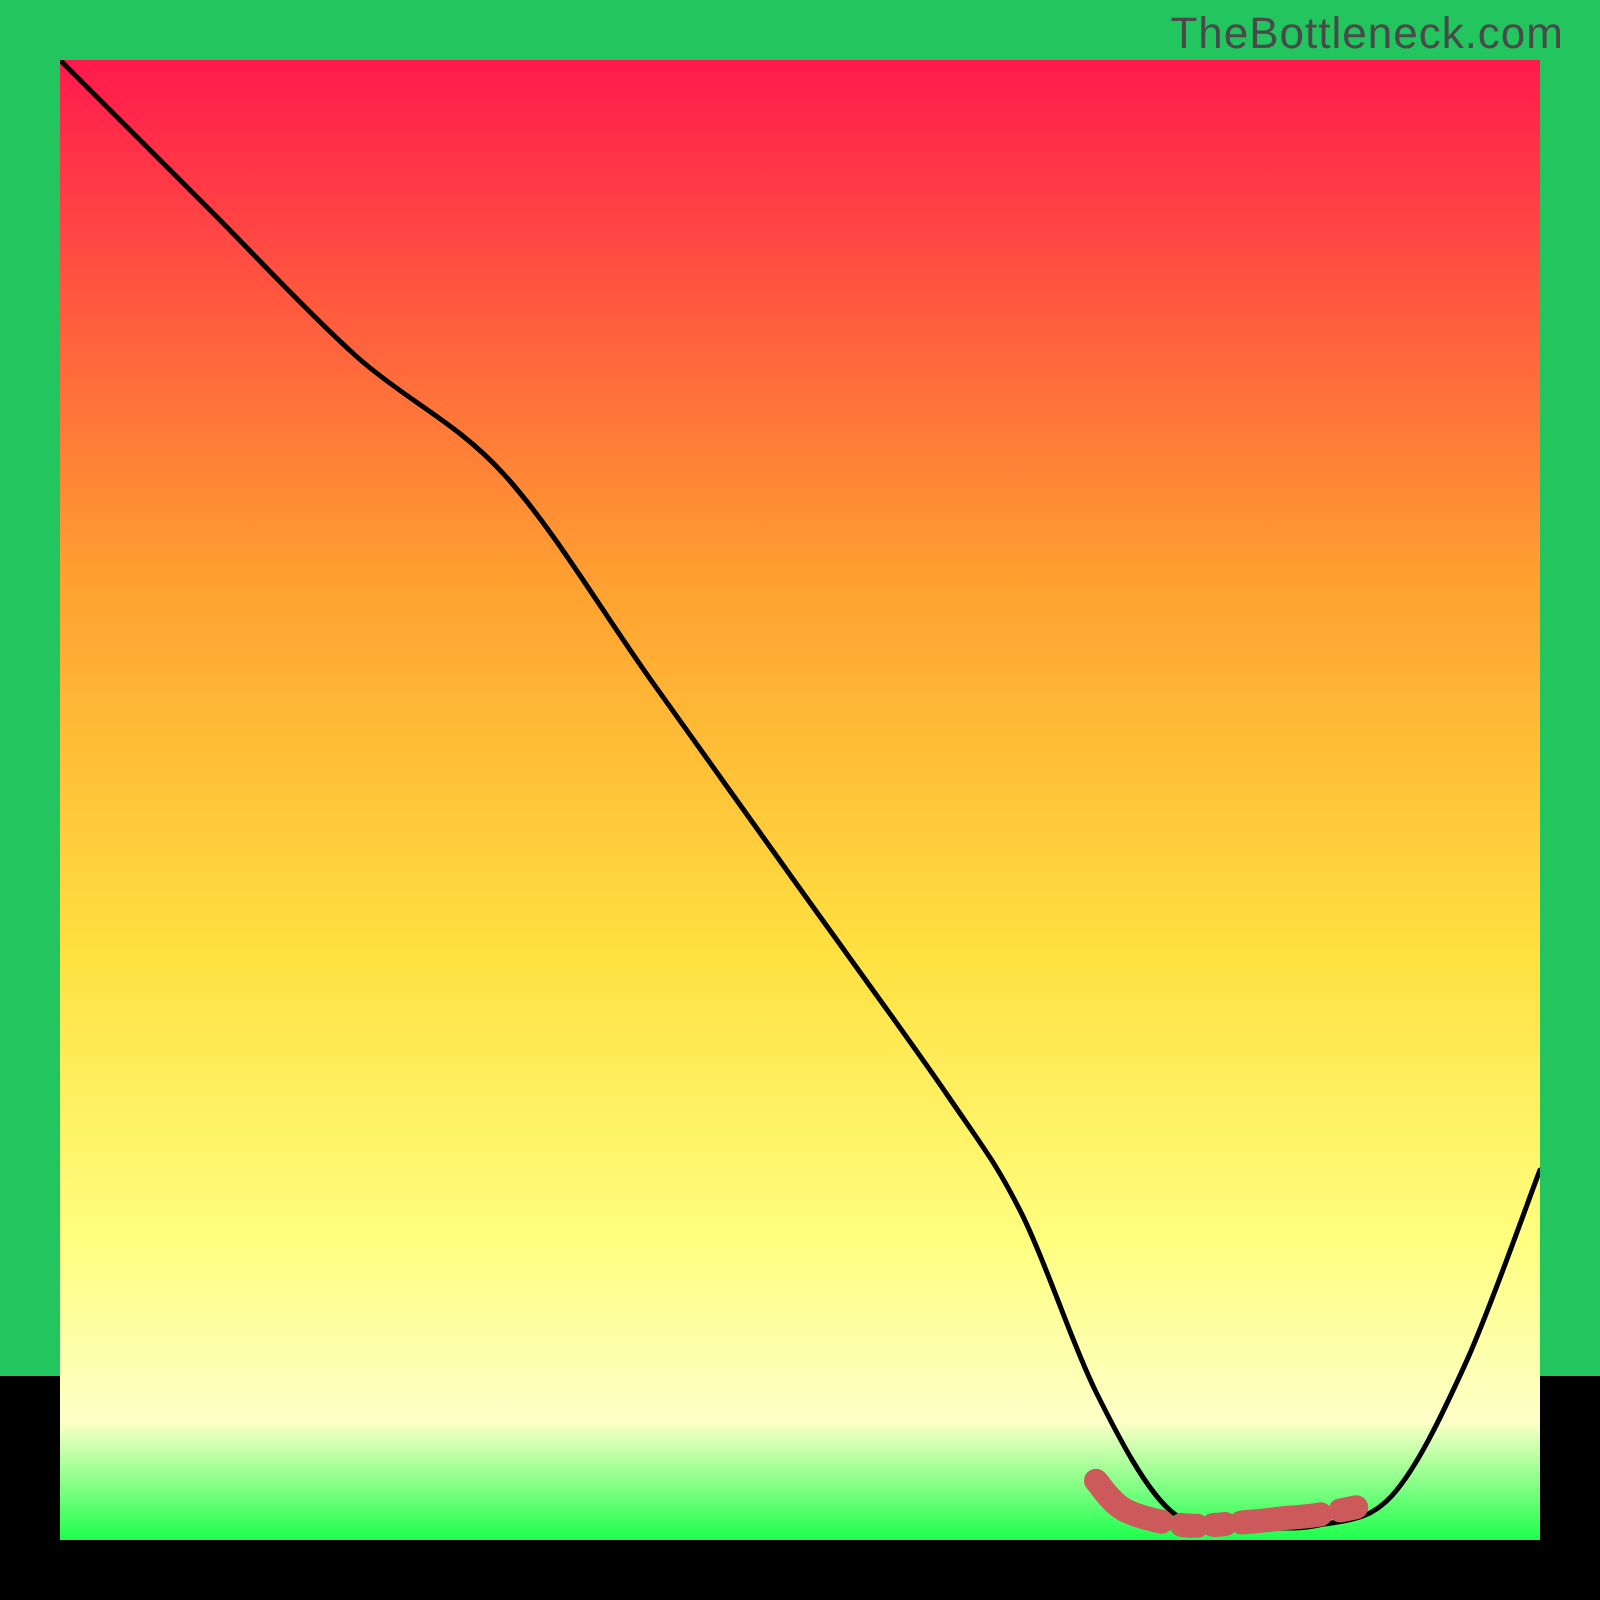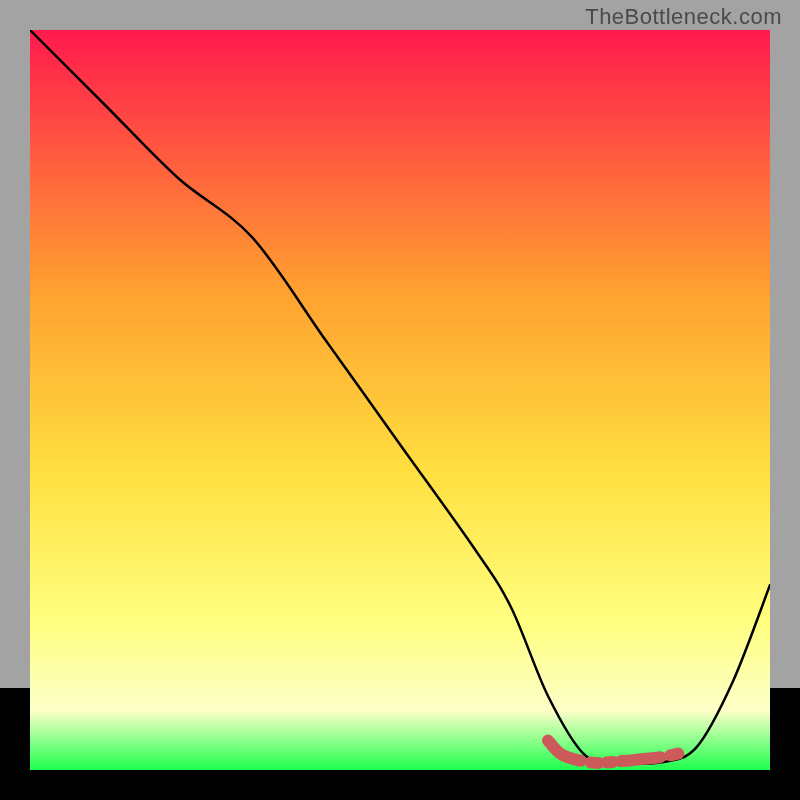--- a/index.html
+++ b/index.html
@@ -8,21 +8,21 @@
     background: #000;
     width: 800px;
     height: 800px;
     overflow: hidden;
     font-family: Arial, Helvetica, sans-serif;
   }
   .frame {
     width: 800px;
     height: 688px;
     position: relative;
-    background: #a3a3a3;
+    background: #22c55e;
   }
   .watermark {
     position: absolute;
     top: 4px;
     right: 18px;
     color: #4a4a4a;
     font-size: 22px;
     font-weight: 500;
     letter-spacing: 0.5px;
     z-index: 10;

